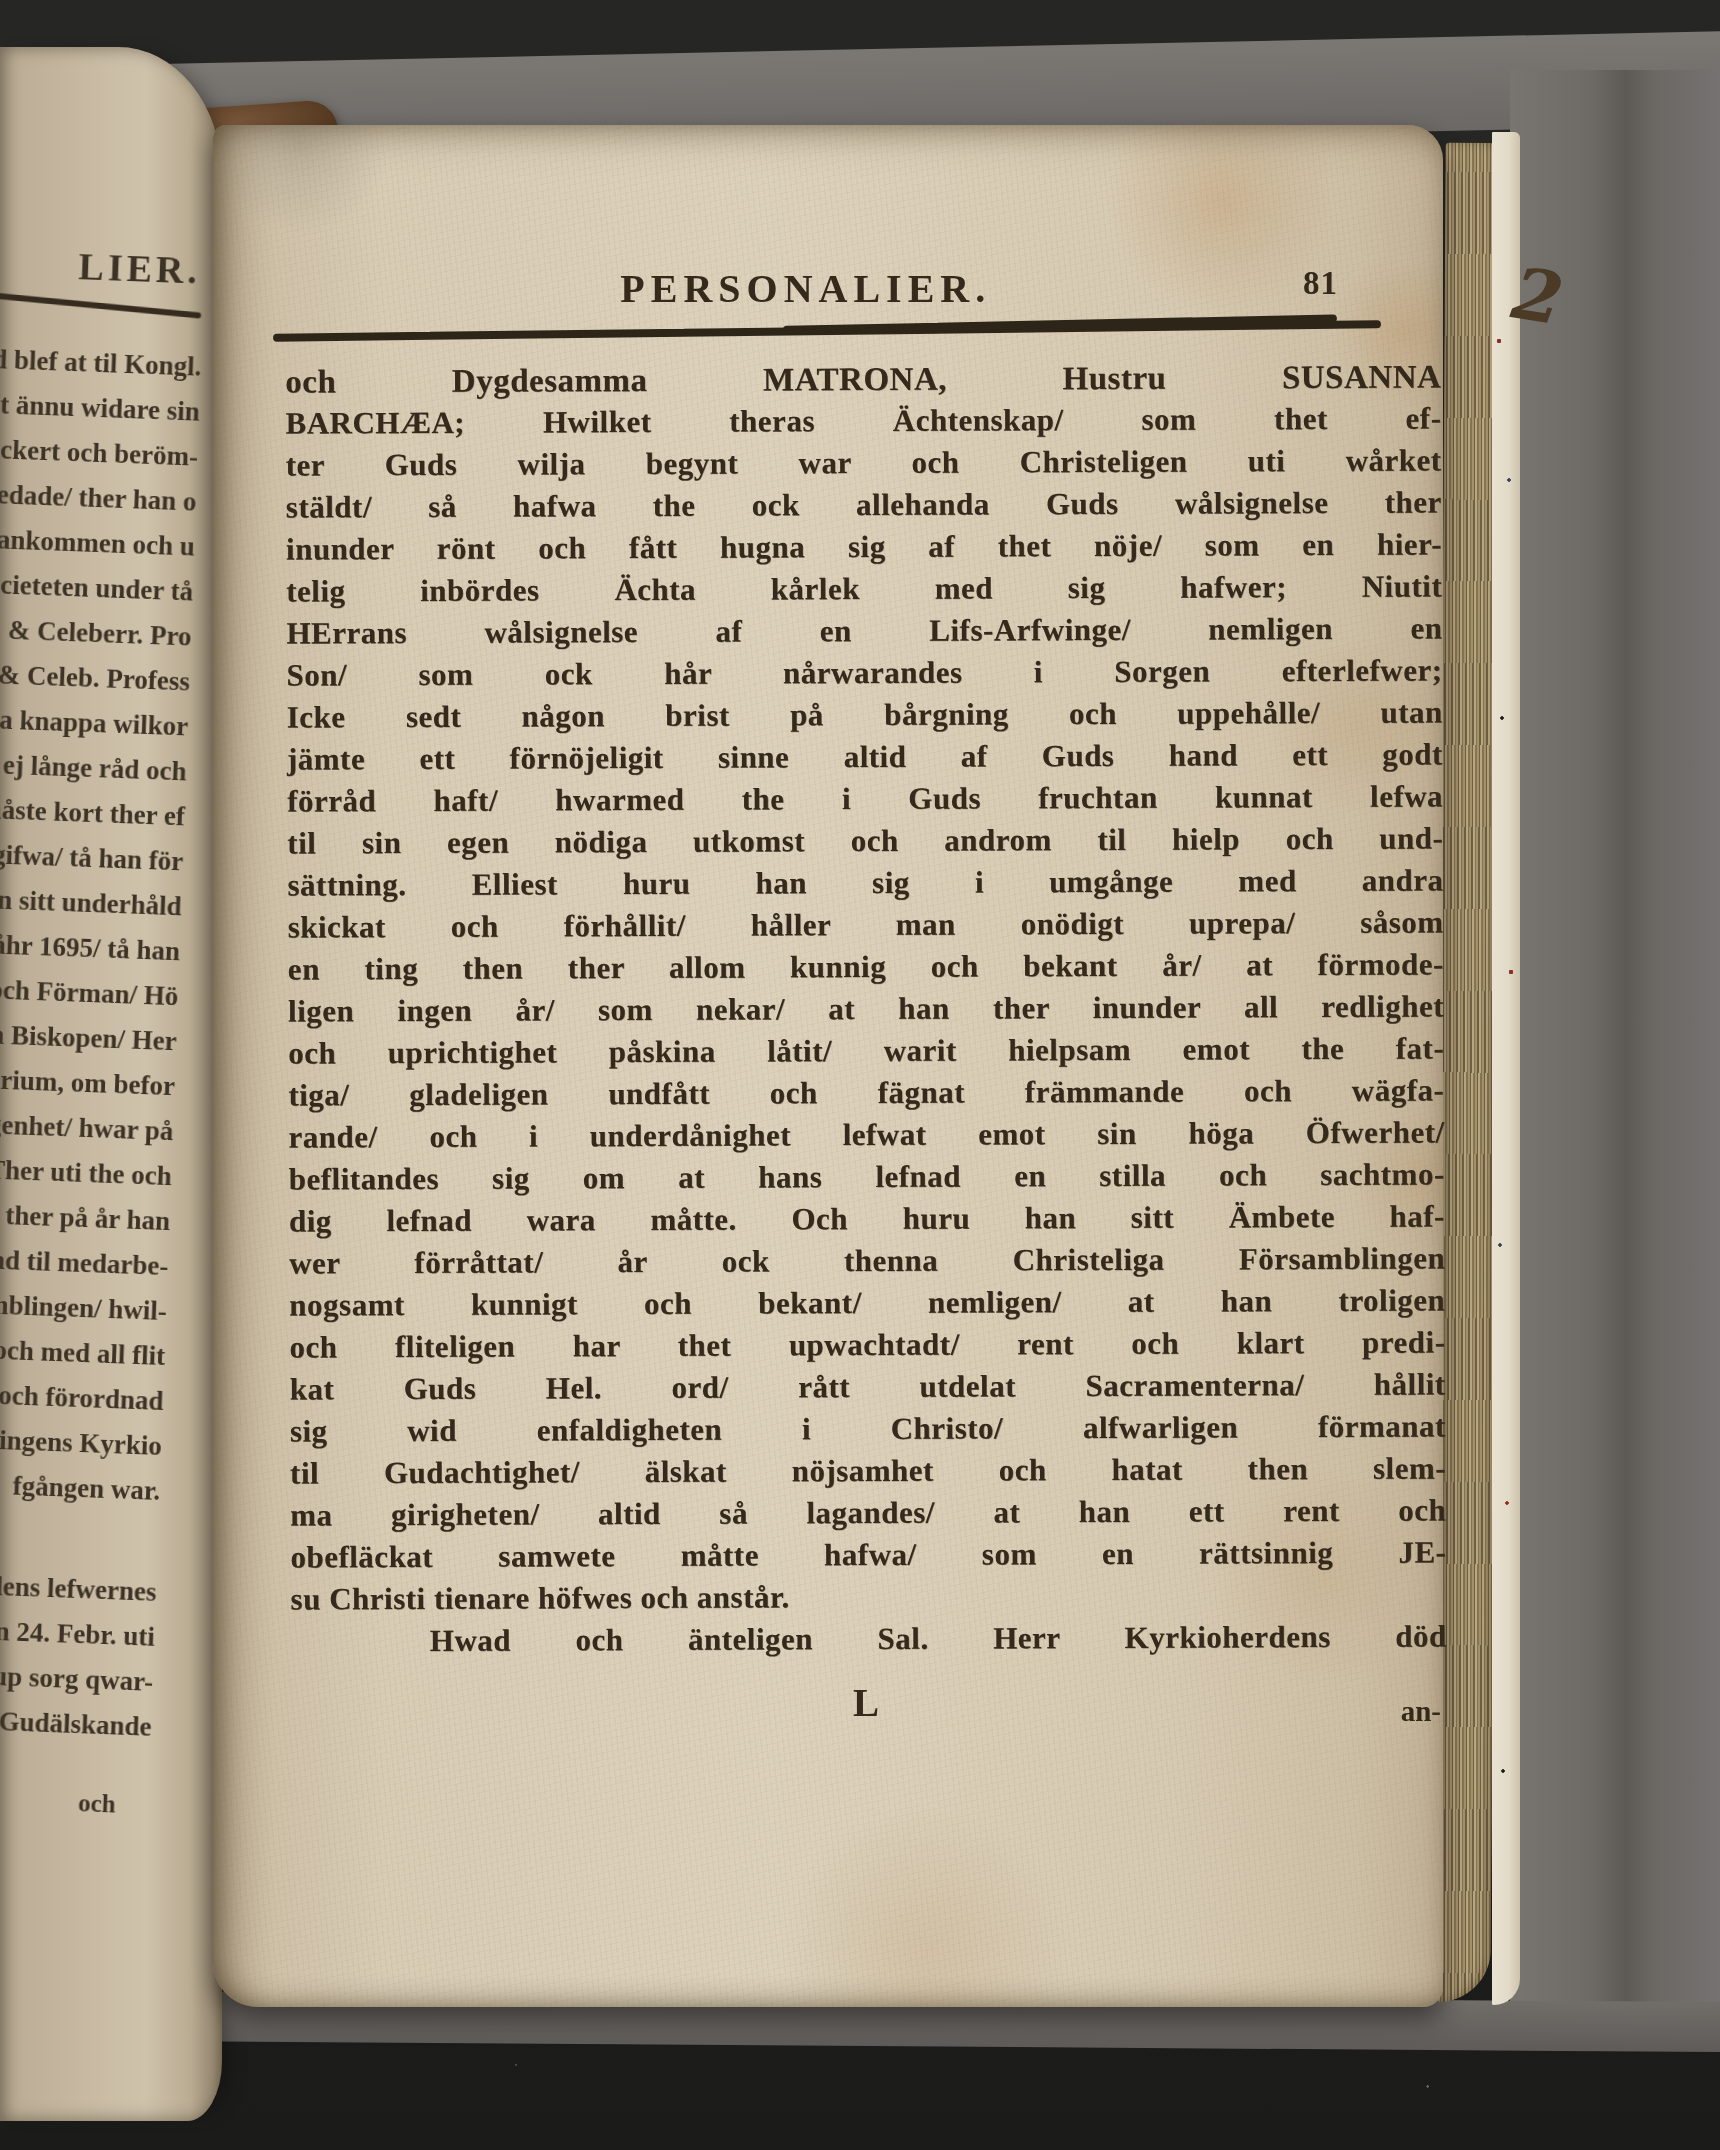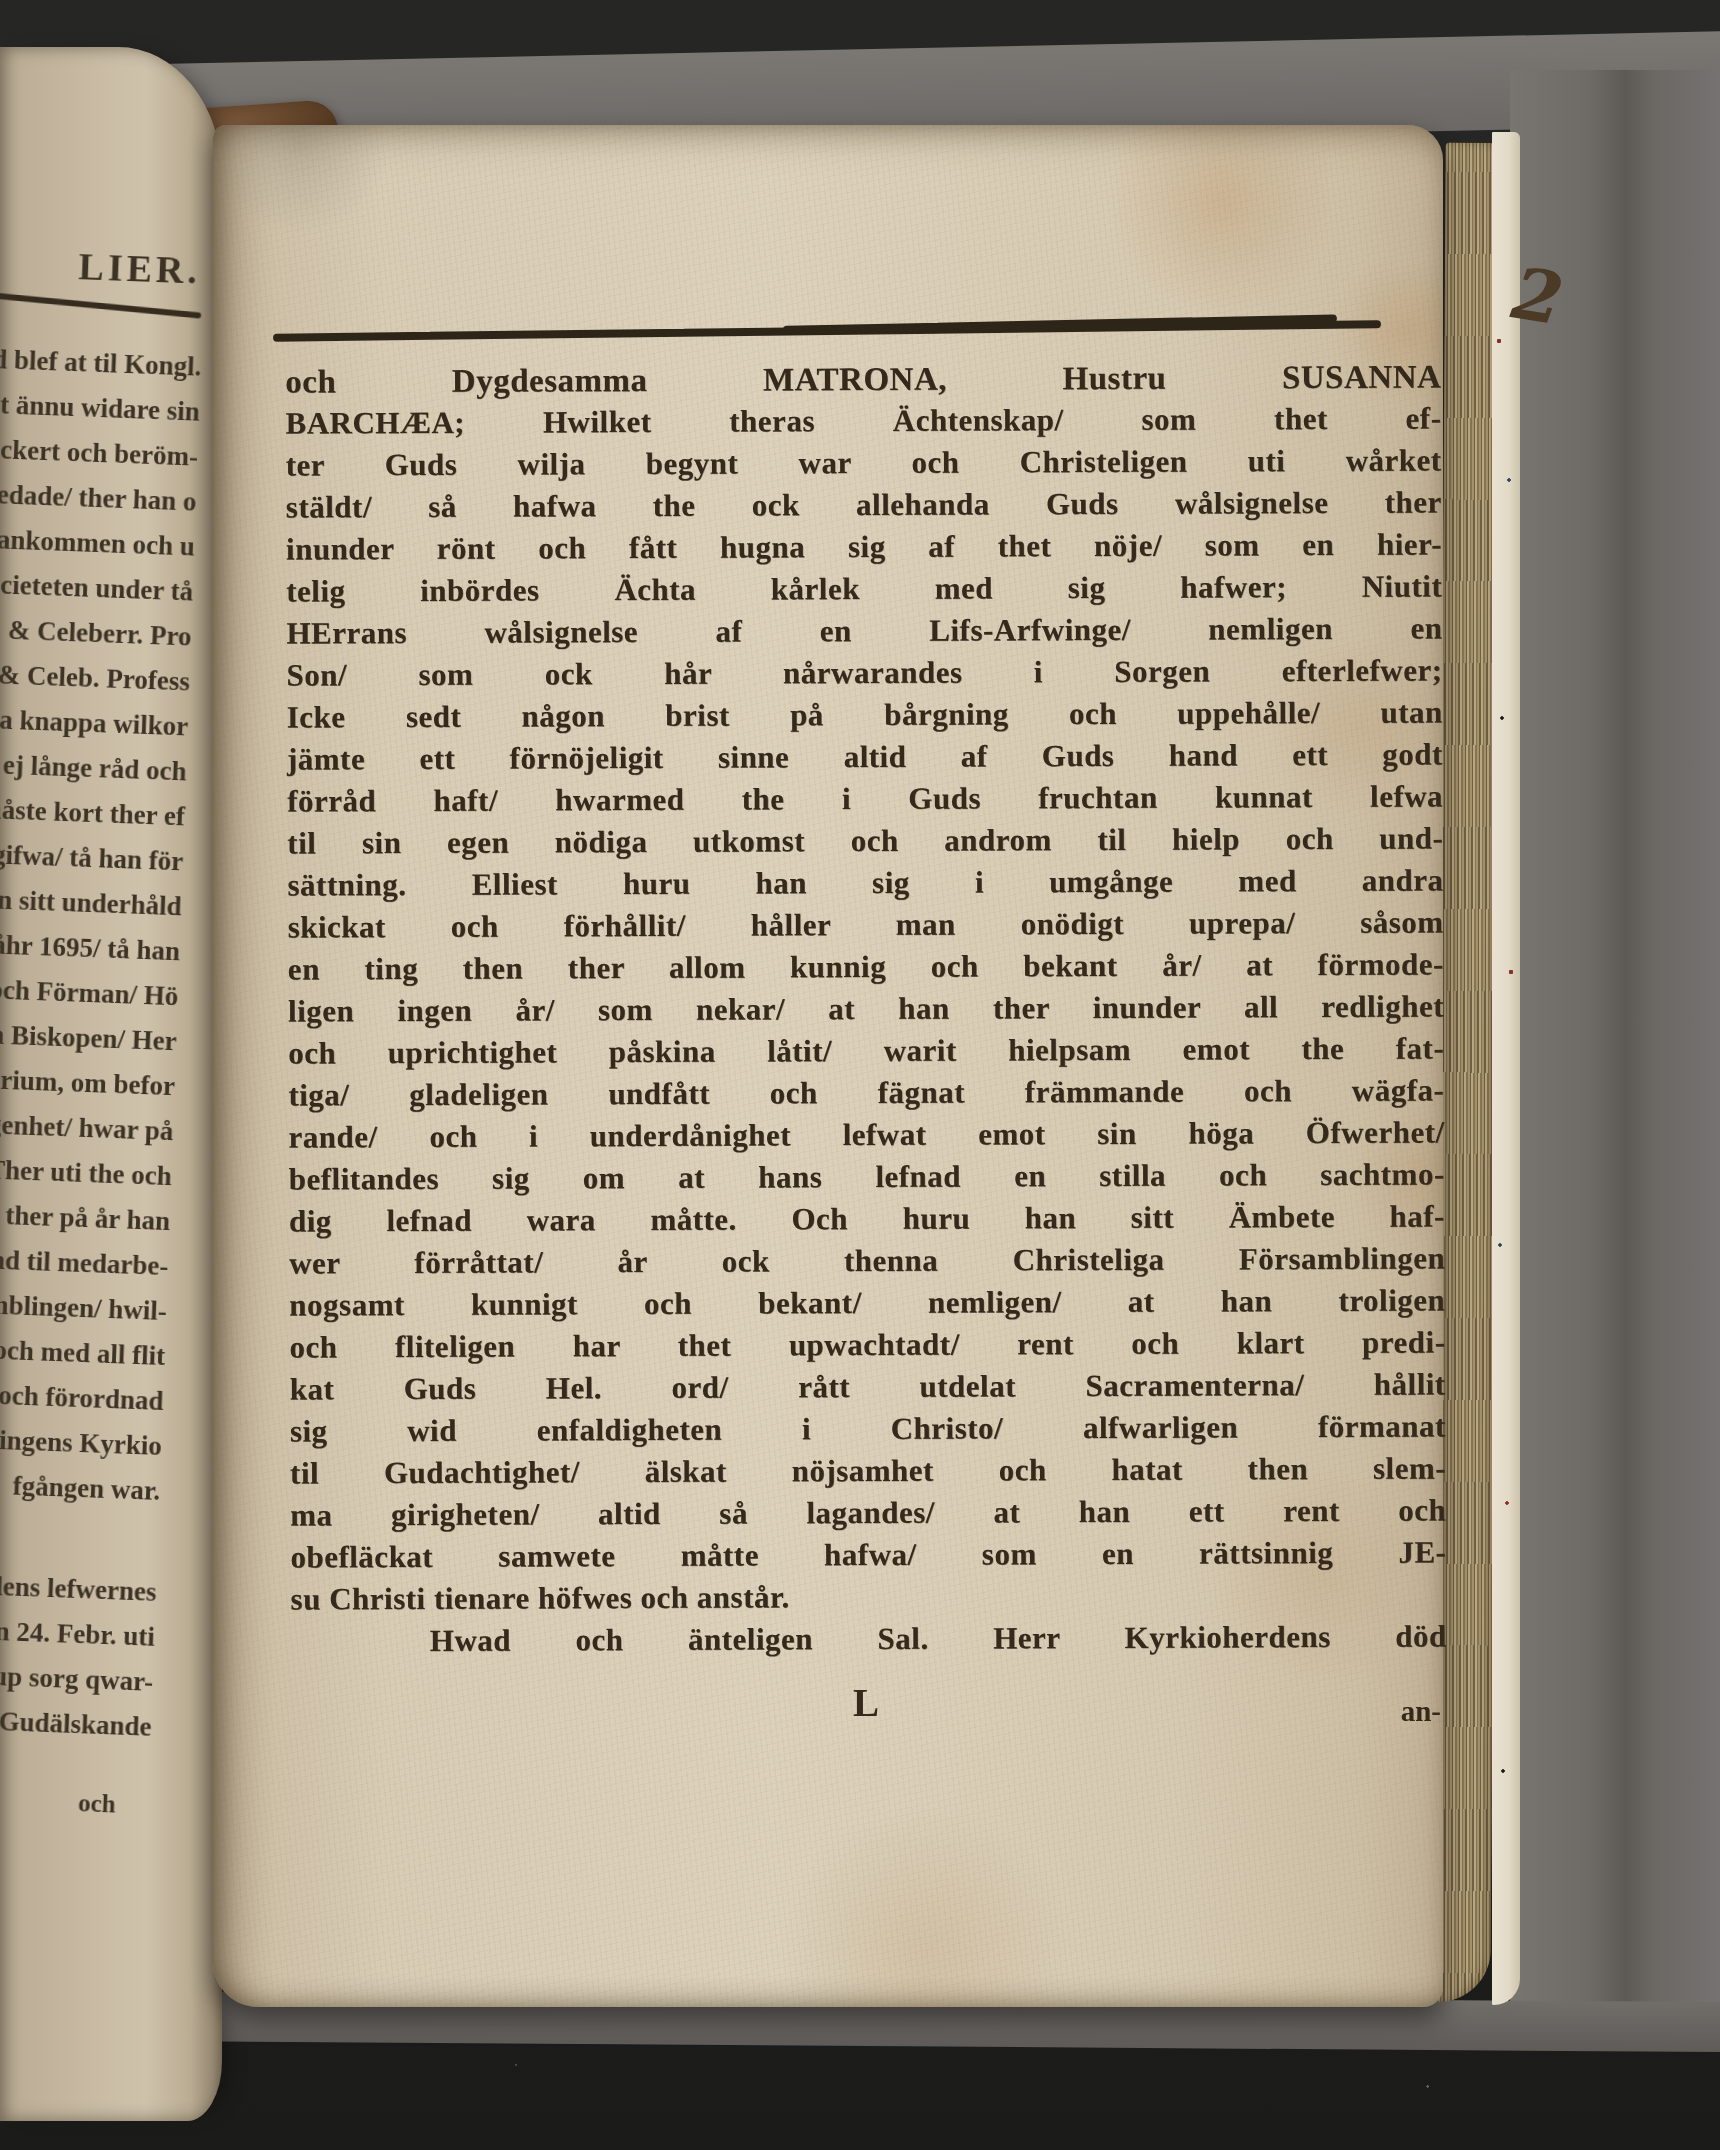--- a/index.html
+++ b/index.html
@@ -148,20 +148,24 @@
       <div class="lp-catchword">och</div>
     </div>
   </div>
 
   <div class="edge-stack"></div>
   <div class="edge-sliver"></div>
   <div class="edge-number">2</div>
 
   <div class="rp">
     <div class="rp-texture"></div>
+    <div class="rp-head">
+      <span class="rp-title">PERSONALIER.</span>
+      <span class="rp-pagenum">81</span>
+    </div>
     <div class="rp-rule"></div>
     <div class="rp-body">
         <div class="rp-line">och Dygdesamma MATRONA, Hustru SUSANNA</div>
         <div class="rp-line">BARCHÆA;  Hwilket theras Ächtenskap/ som thet ef-</div>
         <div class="rp-line">ter Guds wilja begynt war och Christeligen uti wårket</div>
         <div class="rp-line">stäldt/ så hafwa the ock allehanda Guds wålsignelse ther</div>
         <div class="rp-line">inunder rönt och fått hugna sig af thet nöje/ som en hier-</div>
         <div class="rp-line">telig inbördes Ächta kårlek med sig hafwer;  Niutit</div>
         <div class="rp-line">HErrans wålsignelse af en Lifs-Arfwinge/ nemligen en</div>
         <div class="rp-line">Son/ som ock hår nårwarandes i Sorgen efterlefwer;</div>

